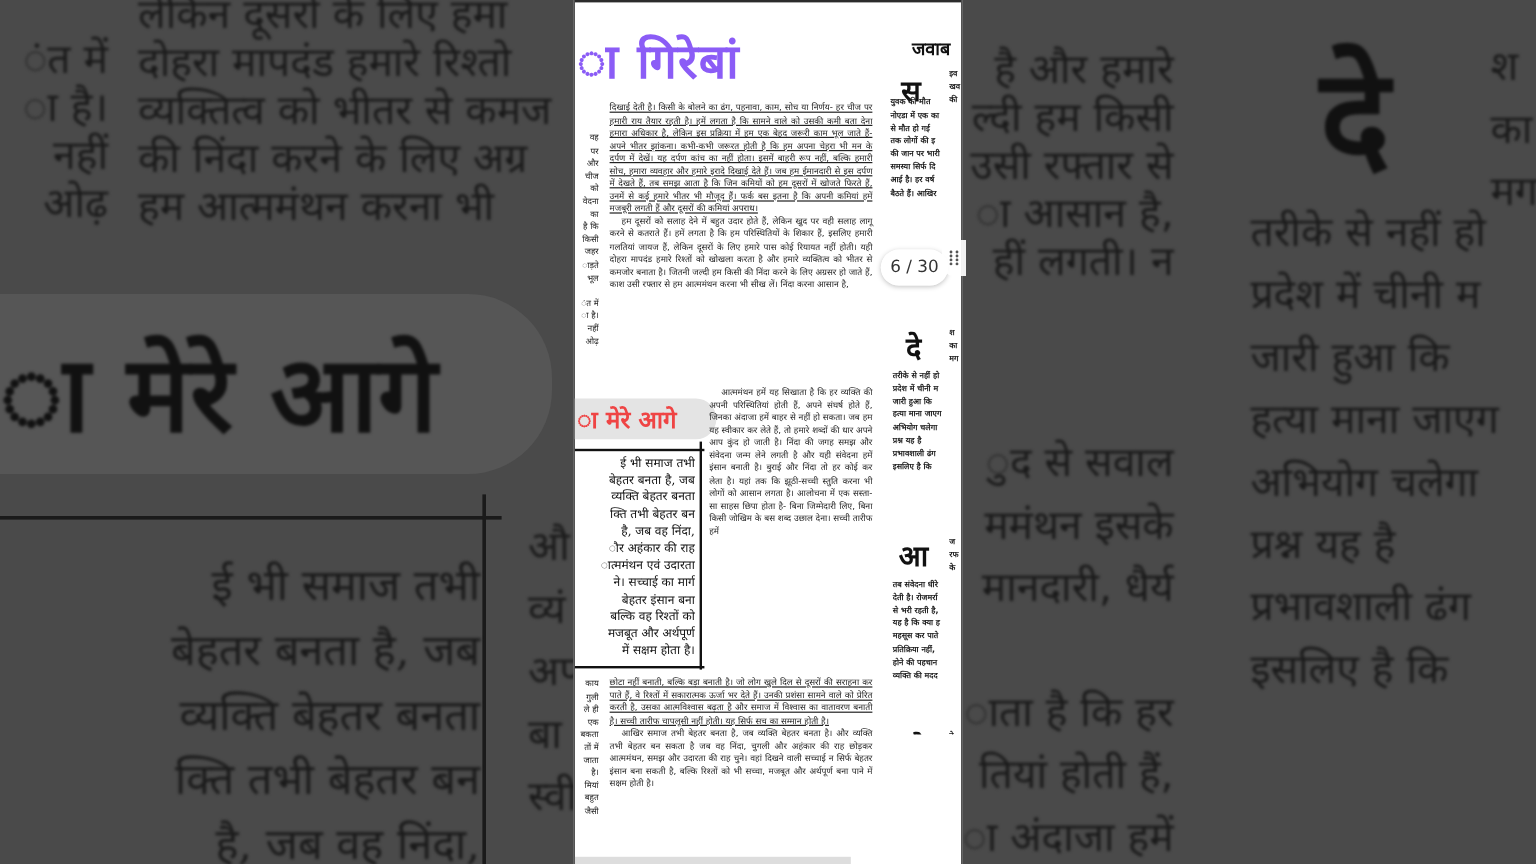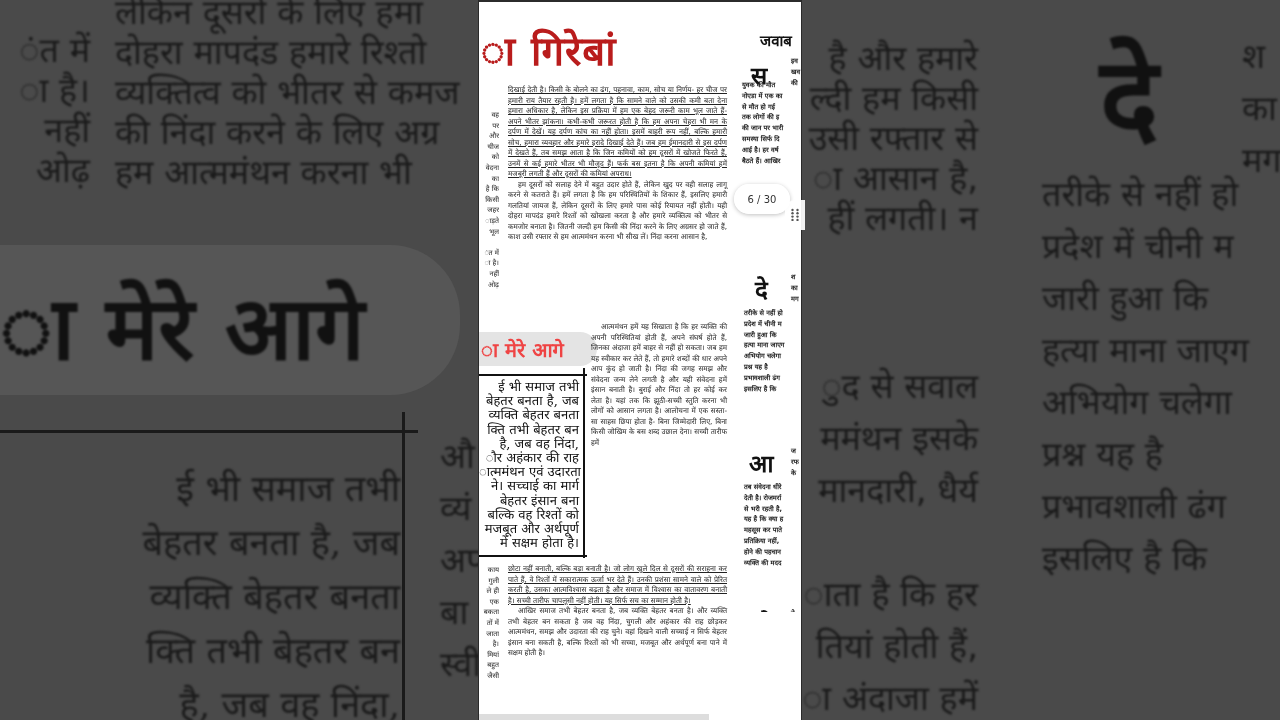--- a/index.html
+++ b/index.html
@@ -24,46 +24,46 @@
   .bg-right .col-a2 { left: -4px; top: 360px; width: 180px; font-size: 34px; line-height: 52px; text-align: right; white-space: nowrap; }
   .bg-right .drop { left: 298px; top: 18px; font-size: 110px; font-weight: bold; font-family: "DejaVu Serif", serif; color: #111; }
   .bg-right .col-b { left: 240px; top: 168px; width: 260px; font-size: 34px; line-height: 52px; white-space: nowrap; }
   .bg-right .col-b-top { left: 440px; top: 30px; width: 60px; font-size: 34px; line-height: 52px; }
 
   
   .phone { position: absolute; left: 478px; top: 0; width: 324px; height: 720px; background: #fff; overflow: hidden; border-left: 1px solid #2a2a2a; border-right: 1px solid #2a2a2a; }
   .phone::before { content: ""; position: absolute; left: 0; top: 0; right: 0; height: 2px; background: #2b2b2b; }
   .page { position: absolute; left: 0; top: 0; width: 324px; height: 720px; }
 
-  .headline { position: absolute; left: 2px; top: 22px; font-size: 40px; font-weight: bold; letter-spacing: 1px; white-space: nowrap; font-family: "DejaVu Serif", serif; color: #b91c1c; }
+  .headline { position: absolute; left: 2px; top: 22px; font-size: 40px; font-weight: bold; letter-spacing: 1px; white-space: nowrap; font-family: "DejaVu Serif", serif; color: #8b5cf6; }
   .left-sliver { position: absolute; left: 0; top: 110px; width: 20px; font-size: 7px; line-height: 10.6px; text-align: right; color: #222; font-family: "DejaVu Sans", sans-serif; overflow: hidden; white-space: nowrap; }
   .left-sliver2 { top: 565px; }
 
   .body-col { position: absolute; left: 29px; width: 219px; font-size: 7.2px; line-height: 10.5px; text-align: justify; color: #222; font-family: "DejaVu Sans", sans-serif; }
   .body-col p { text-indent: 10px; }
   .body-col p.noindent { text-indent: 0; text-decoration: underline; }
   .col-top { top: 85px; }
   .col-mid { top: 322px; left: 112px; width: 136px; }
   .col-bot { top: 564px; }
 
   .section-banner { position: absolute; left: -30px; top: 332px; width: 148px; height: 34px; background: #e4e4e4; border-radius: 0 17px 17px 0; }
   .section-banner-text { position: absolute; left: 2px; top: 336px; font-size: 20px; font-weight: bold; font-family: "DejaVu Serif", serif; white-space: nowrap; color: #ef4444; }
 
   .quote-rule-h { position: absolute; left: 0; top: 374px; width: 108px; height: 2px; background: #111; }
   .quote-rule-v { position: absolute; left: 104px; top: 368px; width: 1.5px; height: 190px; background: #111; }
   .quote-rule-h2 { position: absolute; left: 0; top: 555px; width: 108px; height: 1.5px; background: #111; }
-  .quote-box { position: absolute; left: 0; top: 380px; width: 100px; font-size: 13px; line-height: 14.2px; text-align: right; font-family: "DejaVu Serif", serif; white-space: nowrap; color: #111; }
+  .quote-box { position: absolute; left: 0; top: 380px; width: 100px; font-size: 10px; line-height: 14.2px; text-align: right; font-family: "DejaVu Serif", serif; white-space: nowrap; color: #111; }
 
   .right-col { position: absolute; left: 262px; top: 0; width: 62px; height: 612px; overflow: hidden; }
   .right-head { position: absolute; left: 19px; top: 30px; font-size: 15px; font-weight: bold; white-space: nowrap; font-family: "DejaVu Sans", sans-serif; }
   .drop-cap { position: absolute; font-size: 24px; font-weight: bold; font-family: "DejaVu Serif", serif; color: #111; }
   .mini { position: absolute; font-size: 6.6px; line-height: 10.8px; color: #222; white-space: nowrap; font-family: "DejaVu Sans", sans-serif; font-weight: bold; }
 
   
-  .page-pill { position: absolute; left: 734px; top: 184px; width: 56px; height: 30px; background: rgba(255,255,255,0.92); border-radius: 15px; box-shadow: 0 1px 4px rgba(0,0,0,0.25); display: flex; align-items: center; justify-content: center; font-size: 10px; color: #333; font-family: "DejaVu Sans", sans-serif; }
+  .page-pill { position: absolute; left: 734px; top: 208px; width: 56px; height: 30px; background: rgba(255,255,255,0.92); border-radius: 15px; box-shadow: 0 1px 4px rgba(0,0,0,0.25); display: flex; align-items: center; justify-content: center; font-size: 14px; color: #333; font-family: "DejaVu Sans", sans-serif; }
   .grid-btn { position: absolute; left: 785px; top: 200px; width: 20px; height: 30px; background: rgba(255,255,255,0.92); border-radius: 10px 0 0 10px; display: flex; align-items: center; justify-content: center; }
   .grid-btn svg { width: 10px; height: 14px; }
 
   .bottom-bar { position: absolute; left: 0; top: 714px; width: 230px; height: 6px; background: #ddd; }
 </style>
 </head>
 <body>
 
 <div class="bg-panel bg-left">
   <div class="bg-inner col-a">

